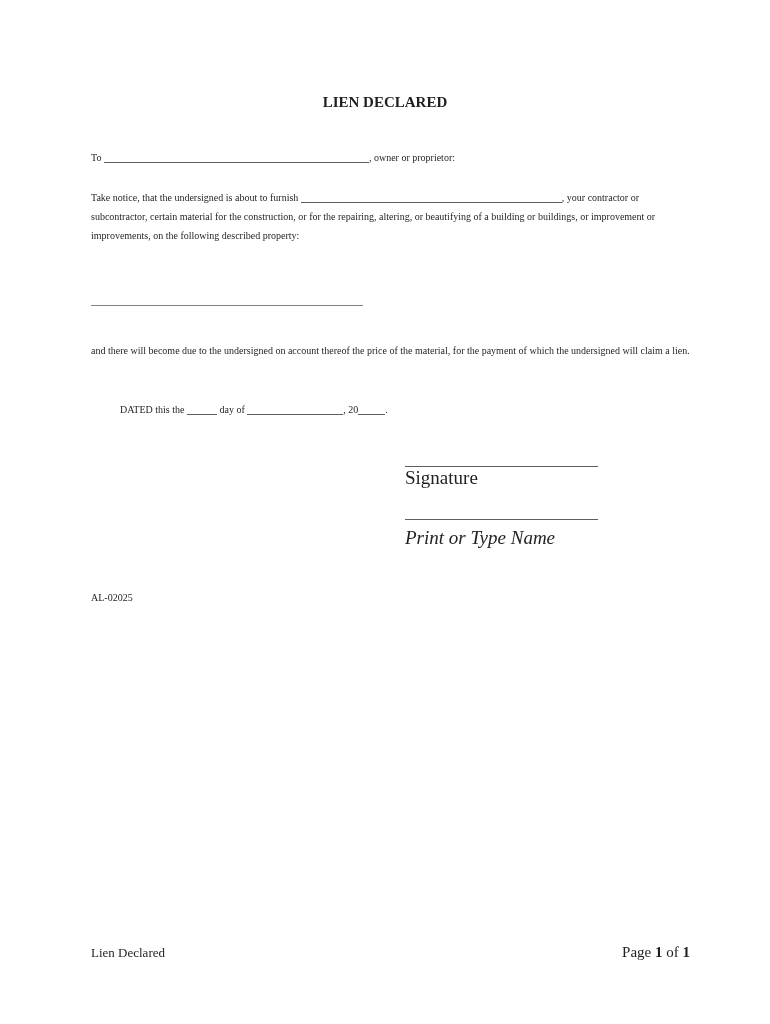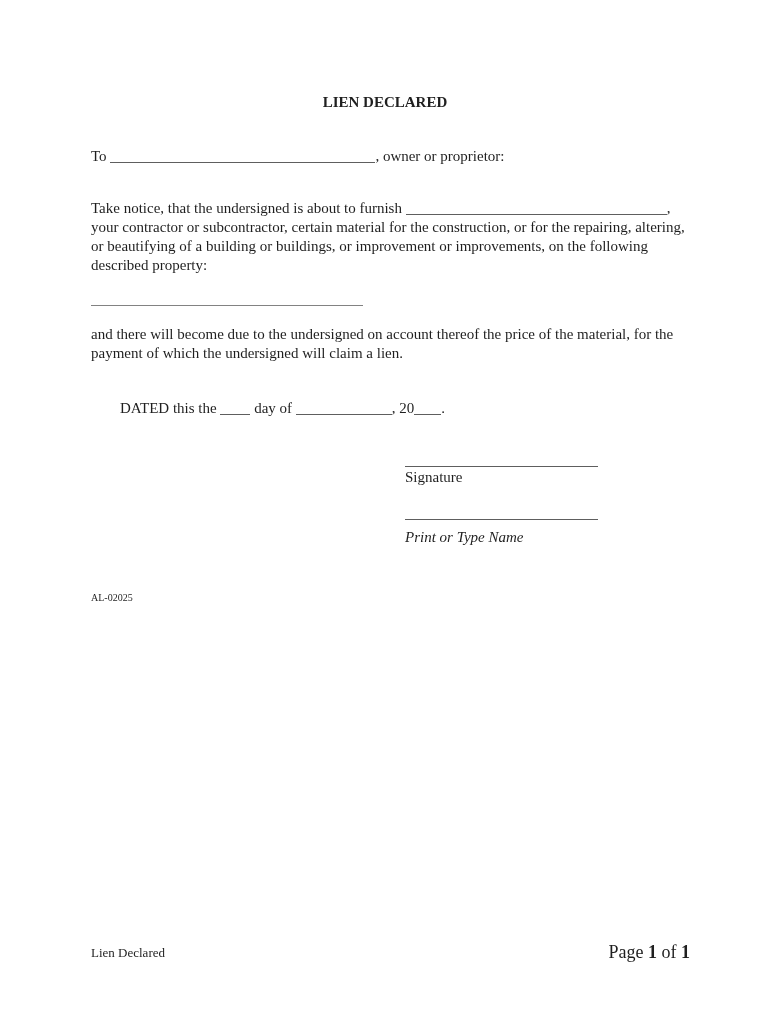--- a/index.html
+++ b/index.html
@@ -22,27 +22,27 @@
     top: 93px;
     left: 0;
     width: 100%;
     text-align: center;
     font-size: 15px;
     font-weight: bold;
     line-height: 19px;
     margin: 0;
   }
   .line, .para {
-    font-size: 15px;
+    font-size: 10px;
     line-height: 19px;
     margin: 0;
   }
   .to-line   { top: 146px; left: 91px; width: 620px; }
-  .para1     { top: 198px; left: 91px; width: 600px; }
-  .para2     { top: 325px; left: 91px; width: 600px; }
+  .para1     { top: 186px; left: 91px; width: 600px; }
+  .para2     { top: 341px; left: 91px; width: 600px; }
   .dated-line{ top: 398px; left: 91px; width: 620px; margin-left: 29px; }
 
   .blank {
     display: inline-block;
     height: 14px;
     border-bottom: 1px solid #5e5e5e;
     position: relative;
     top: 2px;
   }
   .w-owner   { width: 265px; }
@@ -62,21 +62,21 @@
   .sig-field {
     left: 405px;
     width: 193px;
     height: 14px;
     border-bottom: 1px solid #5e5e5e;
   }
   .sig-field.signature { top: 452px; }
   .sig-field.printname { top: 505px; }
   .sig-label {
     left: 405px;
-    font-size: 15px;
+    font-size: 19px;
     line-height: 19px;
   }
   .sig-label.signature { top: 468px; }
   .sig-label.printname { top: 528px; font-style: italic; }
 
   .form-number {
     top: 591px;
     left: 91px;
     font-size: 10px;
     line-height: 13px;
@@ -84,21 +84,21 @@
 
   .footer-left {
     top: 944px;
     left: 91px;
     font-size: 13px;
     line-height: 17px;
   }
   .footer-right {
     top: 944px;
     right: 80px;
-    font-size: 18px;
+    font-size: 15px;
     line-height: 17px;
     text-align: left;
   }
   .footer-right b { font-weight: bold; }
 </style>
 </head>
 <body>
 
 <div class="page">
 

